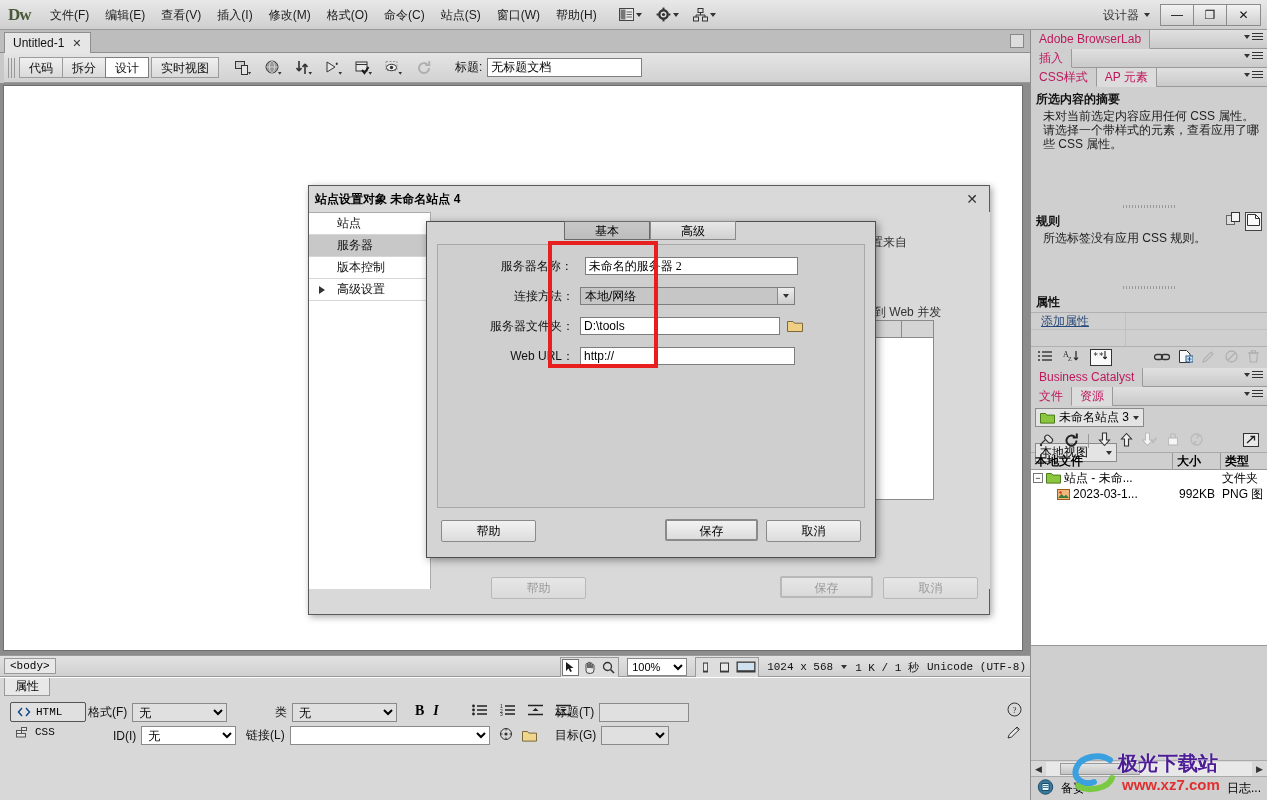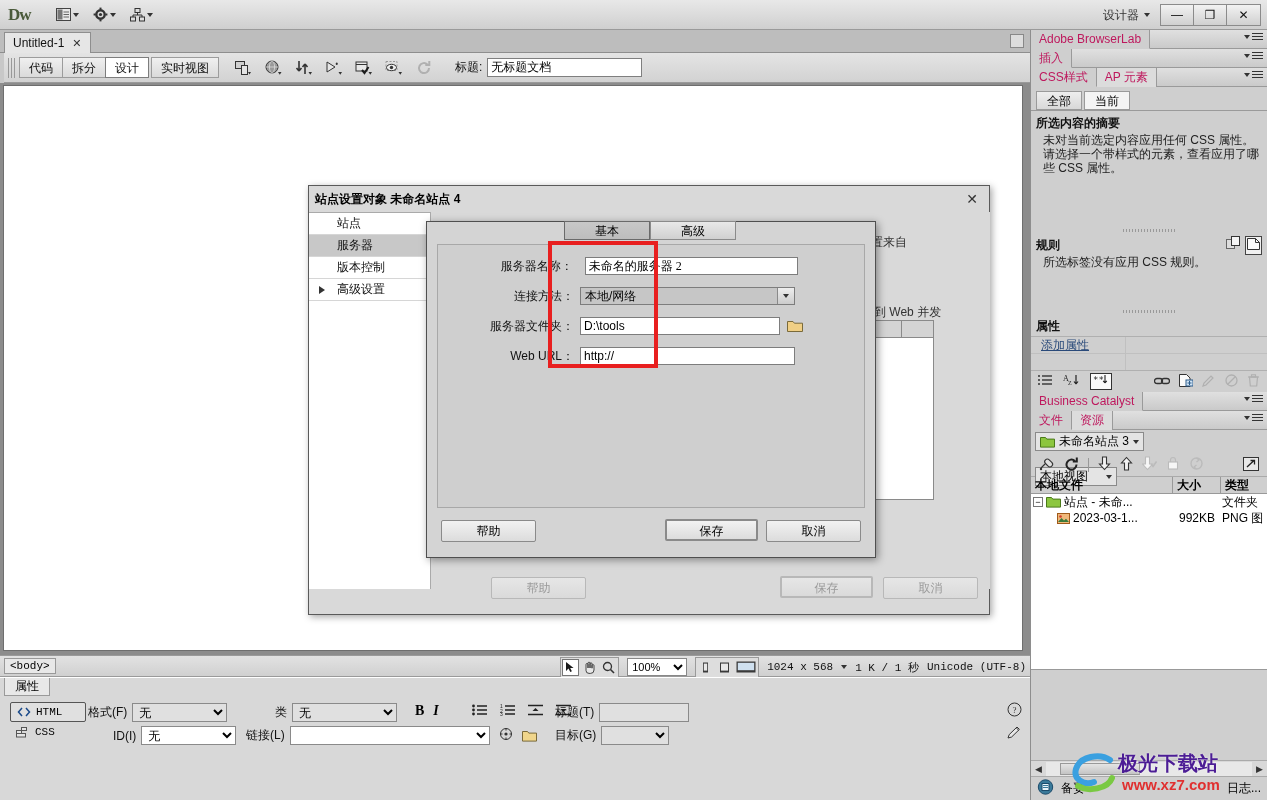--- a/index.html
+++ b/index.html
@@ -274,20 +274,32 @@
     color:#e03030; font-family:"Liberation Sans",sans-serif; white-space:nowrap; }
   .wm-swirl { position:absolute; left:40px; top:4px; width:48px; height:42px; }
 </style>
 </head>
 <body>
 
 <div id="app">
 
   <div class="titlebar">
     <div class="dw-logo">Dw</div>
+    <div class="menubar">
+      <div class="menu-item">文件(F)</div>
+      <div class="menu-item">编辑(E)</div>
+      <div class="menu-item">查看(V)</div>
+      <div class="menu-item">插入(I)</div>
+      <div class="menu-item">修改(M)</div>
+      <div class="menu-item">格式(O)</div>
+      <div class="menu-item">命令(C)</div>
+      <div class="menu-item">站点(S)</div>
+      <div class="menu-item">窗口(W)</div>
+      <div class="menu-item">帮助(H)</div>
+    </div>
     <div class="tb-icons">
       <div class="tb-ic">
         <svg width="15" height="13" viewBox="0 0 15 13">
             <rect x="0.5" y="0.5" width="14" height="12" fill="#e8e8e8" stroke="#444"></rect>
             <rect x="1.5" y="1.5" width="5" height="10" fill="#777"></rect>
             <line x1="7.5" y1="4" x2="13" y2="4" stroke="#666"></line>
             <line x1="7.5" y1="6.5" x2="13" y2="6.5" stroke="#666"></line>
             <line x1="7.5" y1="9" x2="13" y2="9" stroke="#666"></line>
           </svg>
         <span class="caret"></span>
@@ -616,24 +628,20 @@
       <div class="panel-menu">
         <span class="caret"></span>
         <span class="hamb">
             <i></i>
             <i></i>
             <i></i>
           </span>
       </div>
     </div>
 
-    <div class="subtabs">
-      <div class="subtab">全部</div>
-      <div class="subtab active">当前</div>
-    </div>
 
     <div class="panel-body" style="height:117px;">
       <div class="sec-title">所选内容的摘要</div>
       <div class="sec-text">未对当前选定内容应用任何 CSS 属性。请选择一个带样式的元素，查看应用了哪些 CSS 属性。</div>
     </div>
 
     <div class="dotted-grip">
         <i></i>
       </div>
     <div class="panel-body" style="height:76px;position:relative;">

